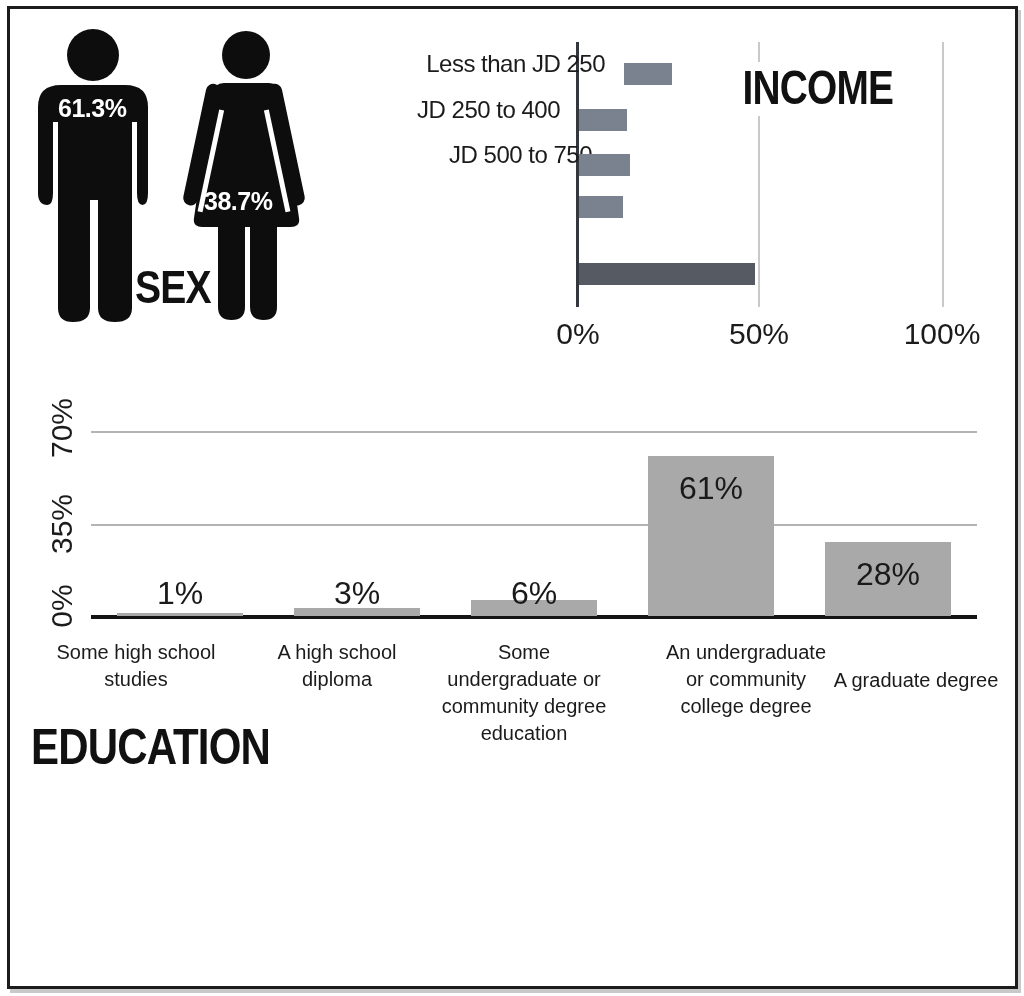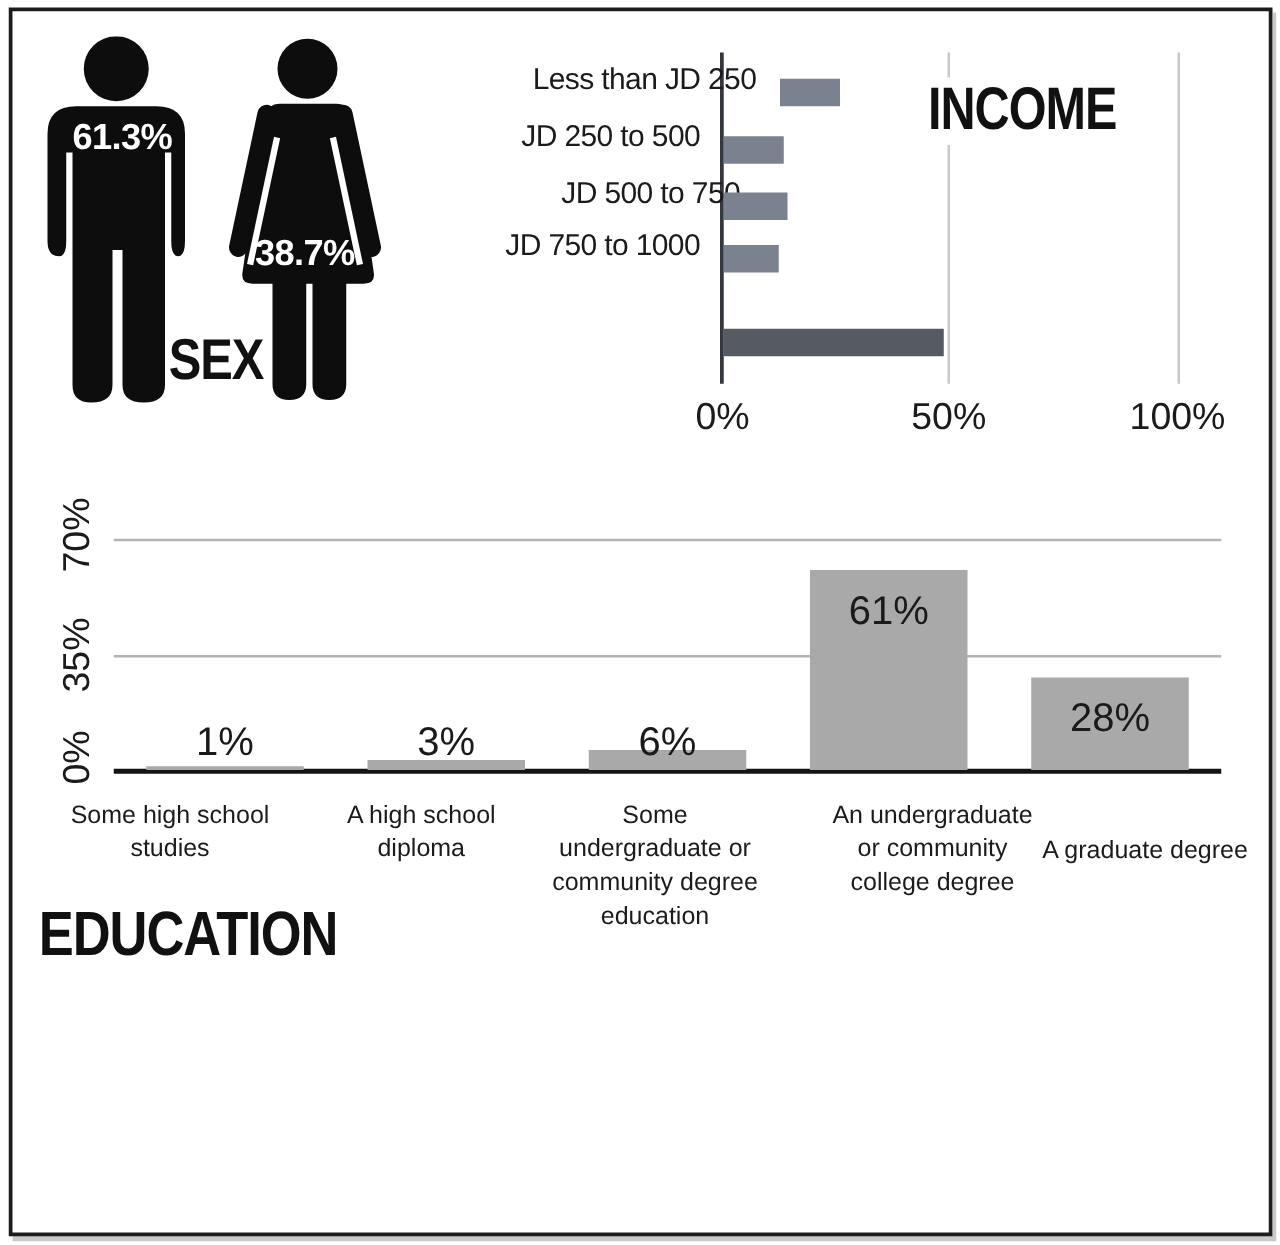--- a/index.html
+++ b/index.html
@@ -11,21 +11,21 @@
     position:absolute;left:7px;top:6px;right:6px;bottom:7px;
     border:3px solid #1c1c1c;box-shadow:3px 4px 0 #c9c9c9;pointer-events:none;
   }
   .title{
     position:absolute;margin:0;font-weight:700;color:#111111;
     transform-origin:left top;line-height:1;white-space:nowrap;letter-spacing:-1px;
   }
   
   .male-svg{position:absolute;left:37px;top:29px;}
   .female-svg{position:absolute;left:176px;top:30px;}
-  .pct{position:absolute;color:#ffffff;font-weight:700;font-size:29px;letter-spacing:-0.5px;line-height:1;}
+  .pct{position:absolute;color:#ffffff;font-weight:700;font-size:25px;letter-spacing:-0.5px;line-height:1;}
   .pct-male{left:58px;top:96px;}
   .pct-female{left:204px;top:189px;}
   .sex-title{left:135px;top:264px;font-size:46px;transform:scaleX(0.85);}
   
   .iaxis{position:absolute;left:576px;top:42px;width:3px;height:265px;background:#34383e;}
   .grid{position:absolute;top:42px;width:2px;height:265px;background:#c9c9c9;}
   .g50{left:758px;}
   .g100{left:942px;}
   .income-title{left:740px;top:62px;font-size:48px;transform:scaleX(0.81);background:#ffffff;padding:2px 10px 4px 3px;}
   .irow{position:absolute;left:0;width:1024px;height:22px;}
@@ -85,29 +85,28 @@
     <div class="grid g50"></div>
     <div class="grid g100"></div>
     <div class="iaxis"></div>
     <h2 class="title income-title">INCOME</h2>
 
     <div class="irow r1">
       <div class="ilabel">Less than JD 250</div>
       <div class="ibar" style="width: 48px; background: rgb(121, 130, 142);"></div>
     </div>
     <div class="irow r2">
-      <div class="ilabel">JD 250 to 500</div>
+      <div class="ilabel">JD 250 to 400</div>
       <div class="ibar" style="width: 48px; background: rgb(121, 130, 142);"></div>
     </div>
     <div class="irow r3">
       <div class="ilabel">JD 500 to 750</div>
       <div class="ibar" style="width: 51px; background: rgb(121, 130, 142);"></div>
     </div>
     <div class="irow r4">
-      <div class="ilabel">JD 750 to 1000</div>
       <div class="ibar" style="width: 44px; background: rgb(121, 130, 142);"></div>
     </div>
     <div class="irow r5">
       <div class="ibar" style="width: 176px; background: rgb(86, 91, 99);"></div>
     </div>
 
     <div class="xtick t0">0%</div>
     <div class="xtick t50">50%</div>
     <div class="xtick t100">100%</div>
   </section>

